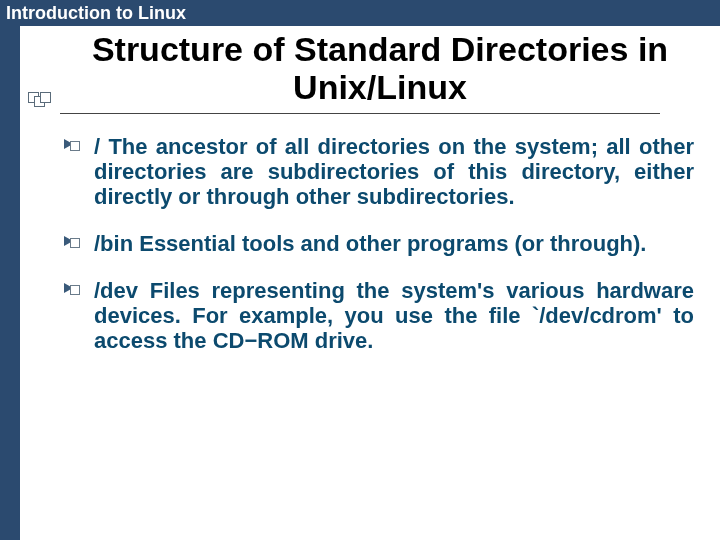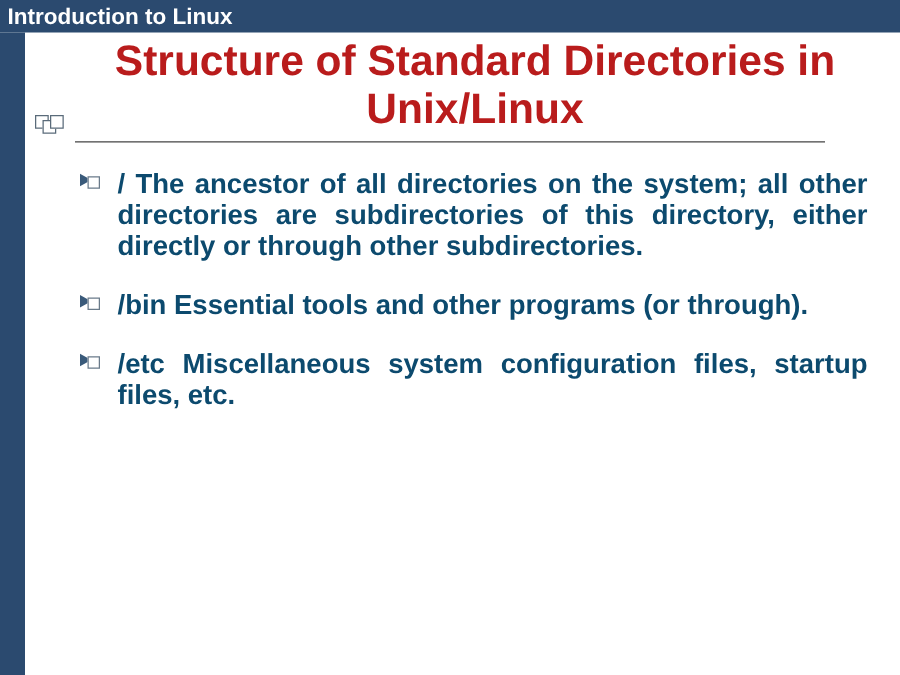--- a/index.html
+++ b/index.html
@@ -39,21 +39,21 @@
     height: 514px;
     background: #2b4a6f;
   }
   .slide-title {
     position: absolute;
     top: 30px;
     left: 60px;
     width: 640px;
     font-size: 34px;
     font-weight: bold;
-    color: #b91c1c;
+    color: #000000;
     text-align: center;
     line-height: 1.12;
   }
   .title-accent {
     position: absolute;
     top: 92px;
     left: 28px;
     width: 30px;
     height: 15px;
   }
@@ -149,24 +149,24 @@
     </div>
 
     <div class="item">
       <div class="bullet">
         <div class="tri"></div>
           <div class="box"></div>
       </div>
       <span>/bin Essential tools and other programs (or through).</span>
     </div>
 
-
     <div class="item">
       <div class="bullet">
         <div class="tri"></div>
           <div class="box"></div>
       </div>
-      <span>/etc Miscellaneous system configuration files, startup files, etc.</span>
+      <span>/dev Files representing the system's various hardware devices. For example, you use the file `/dev/cdrom' to access the CD−ROM drive.</span>
     </div>
+
 
   </div>
 
 </div>
 
 </body></html>

